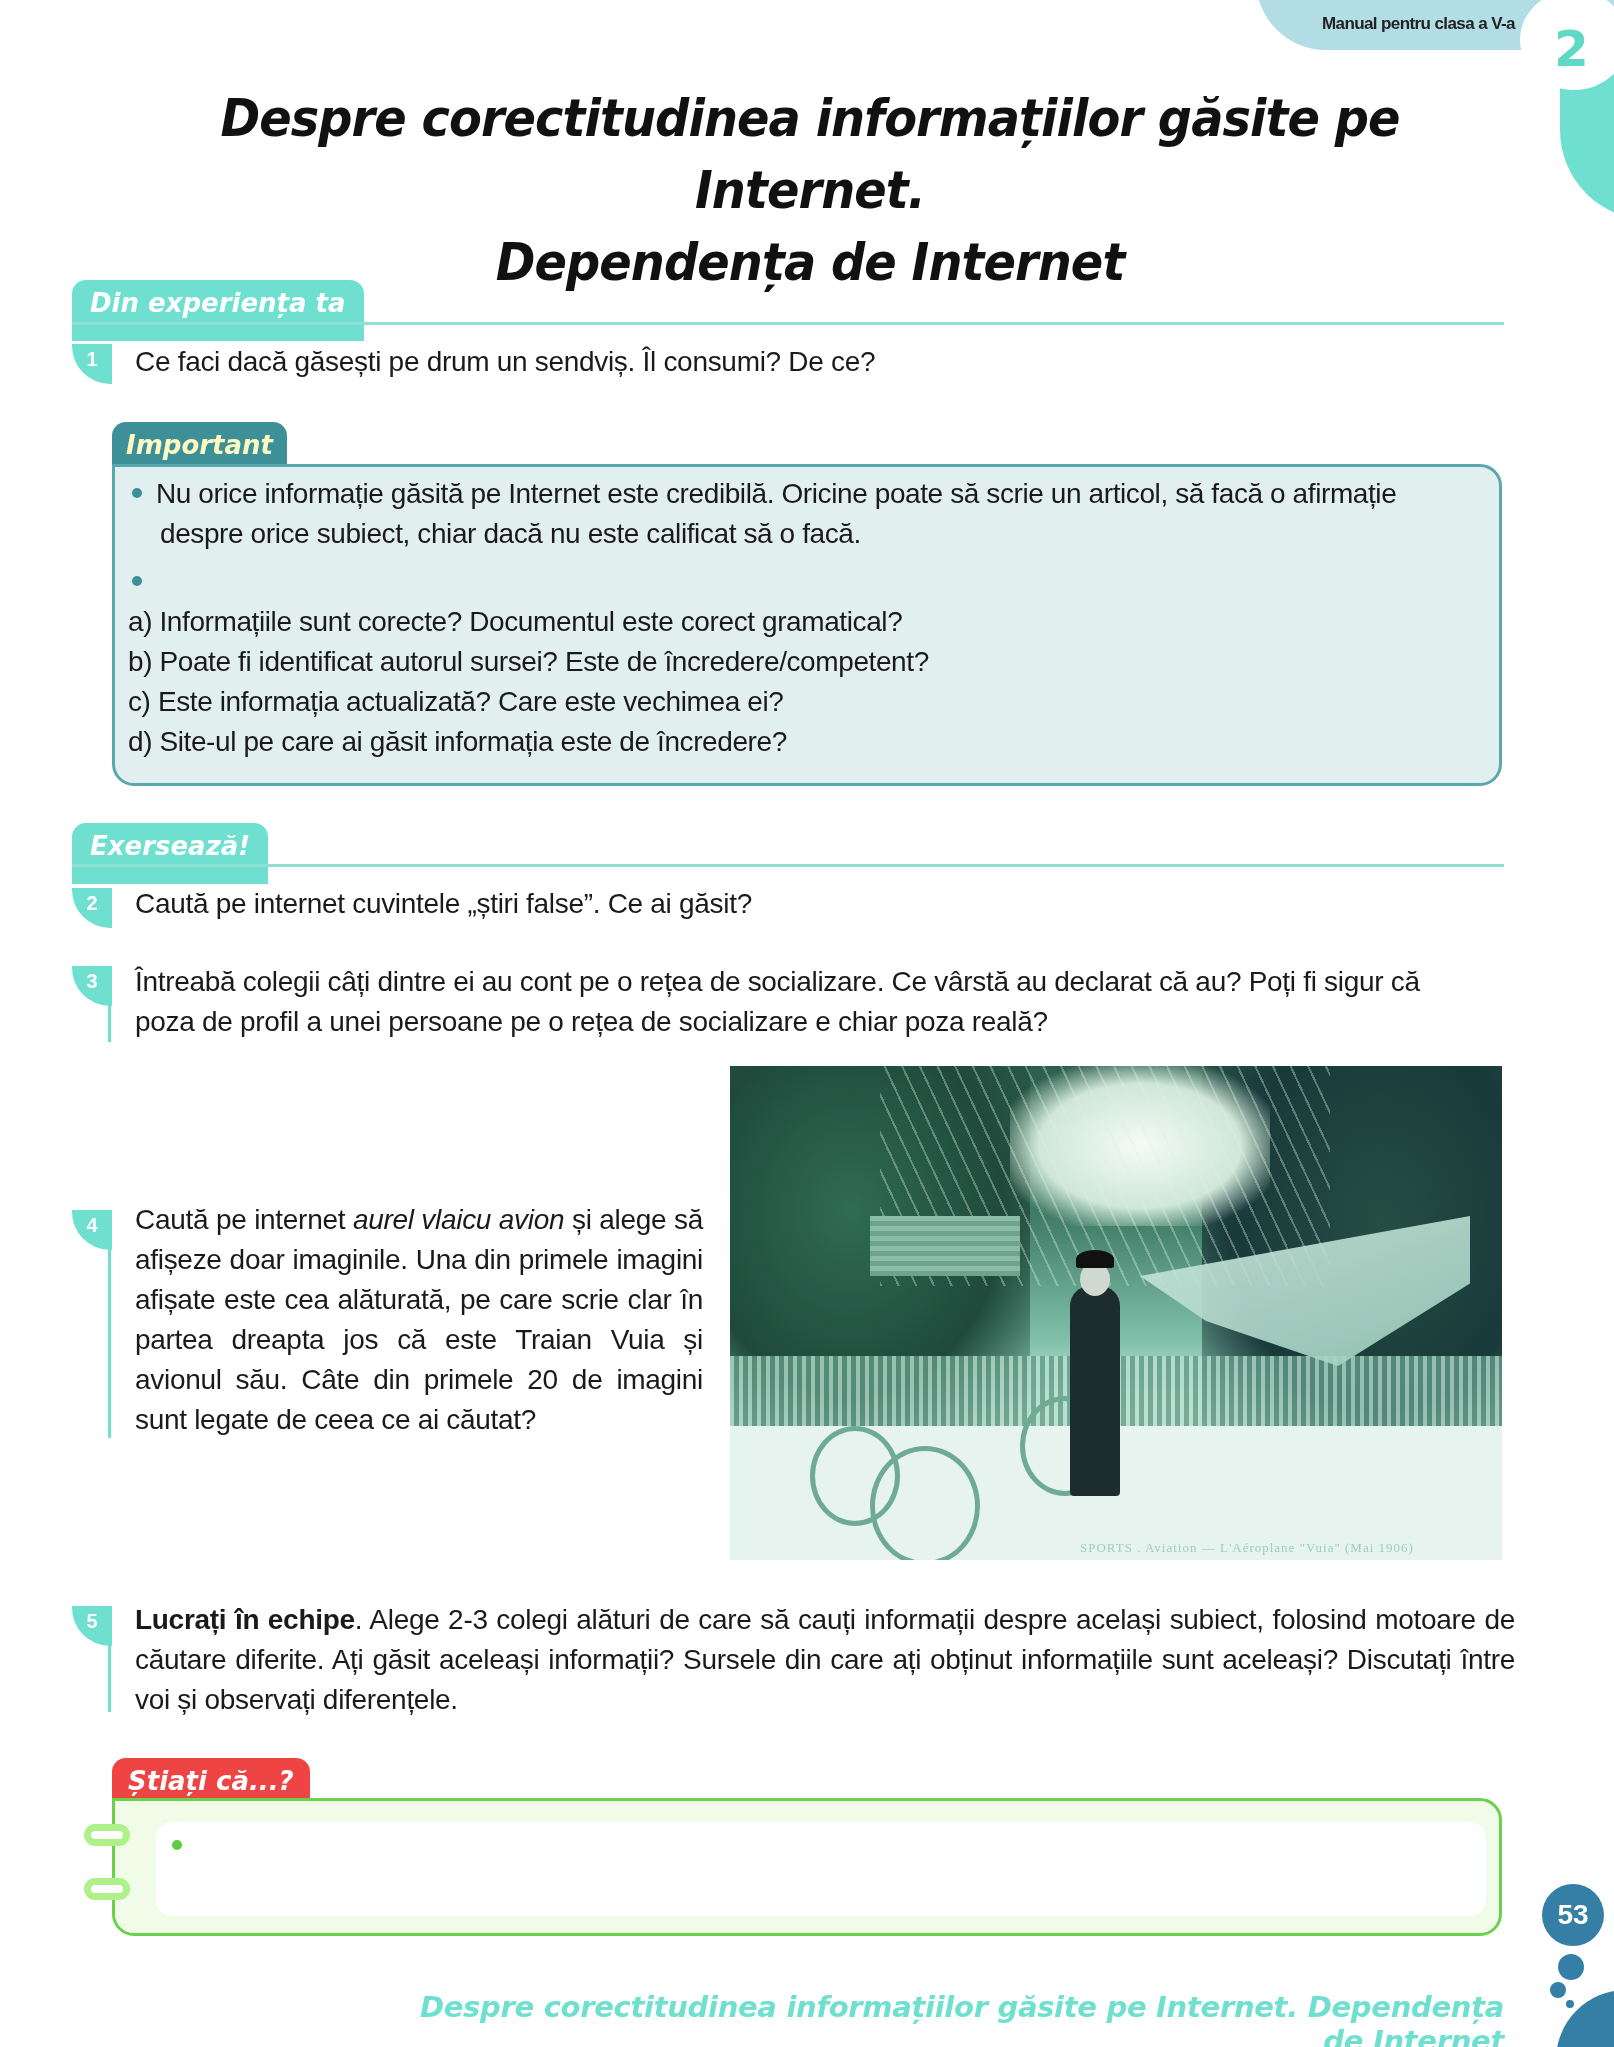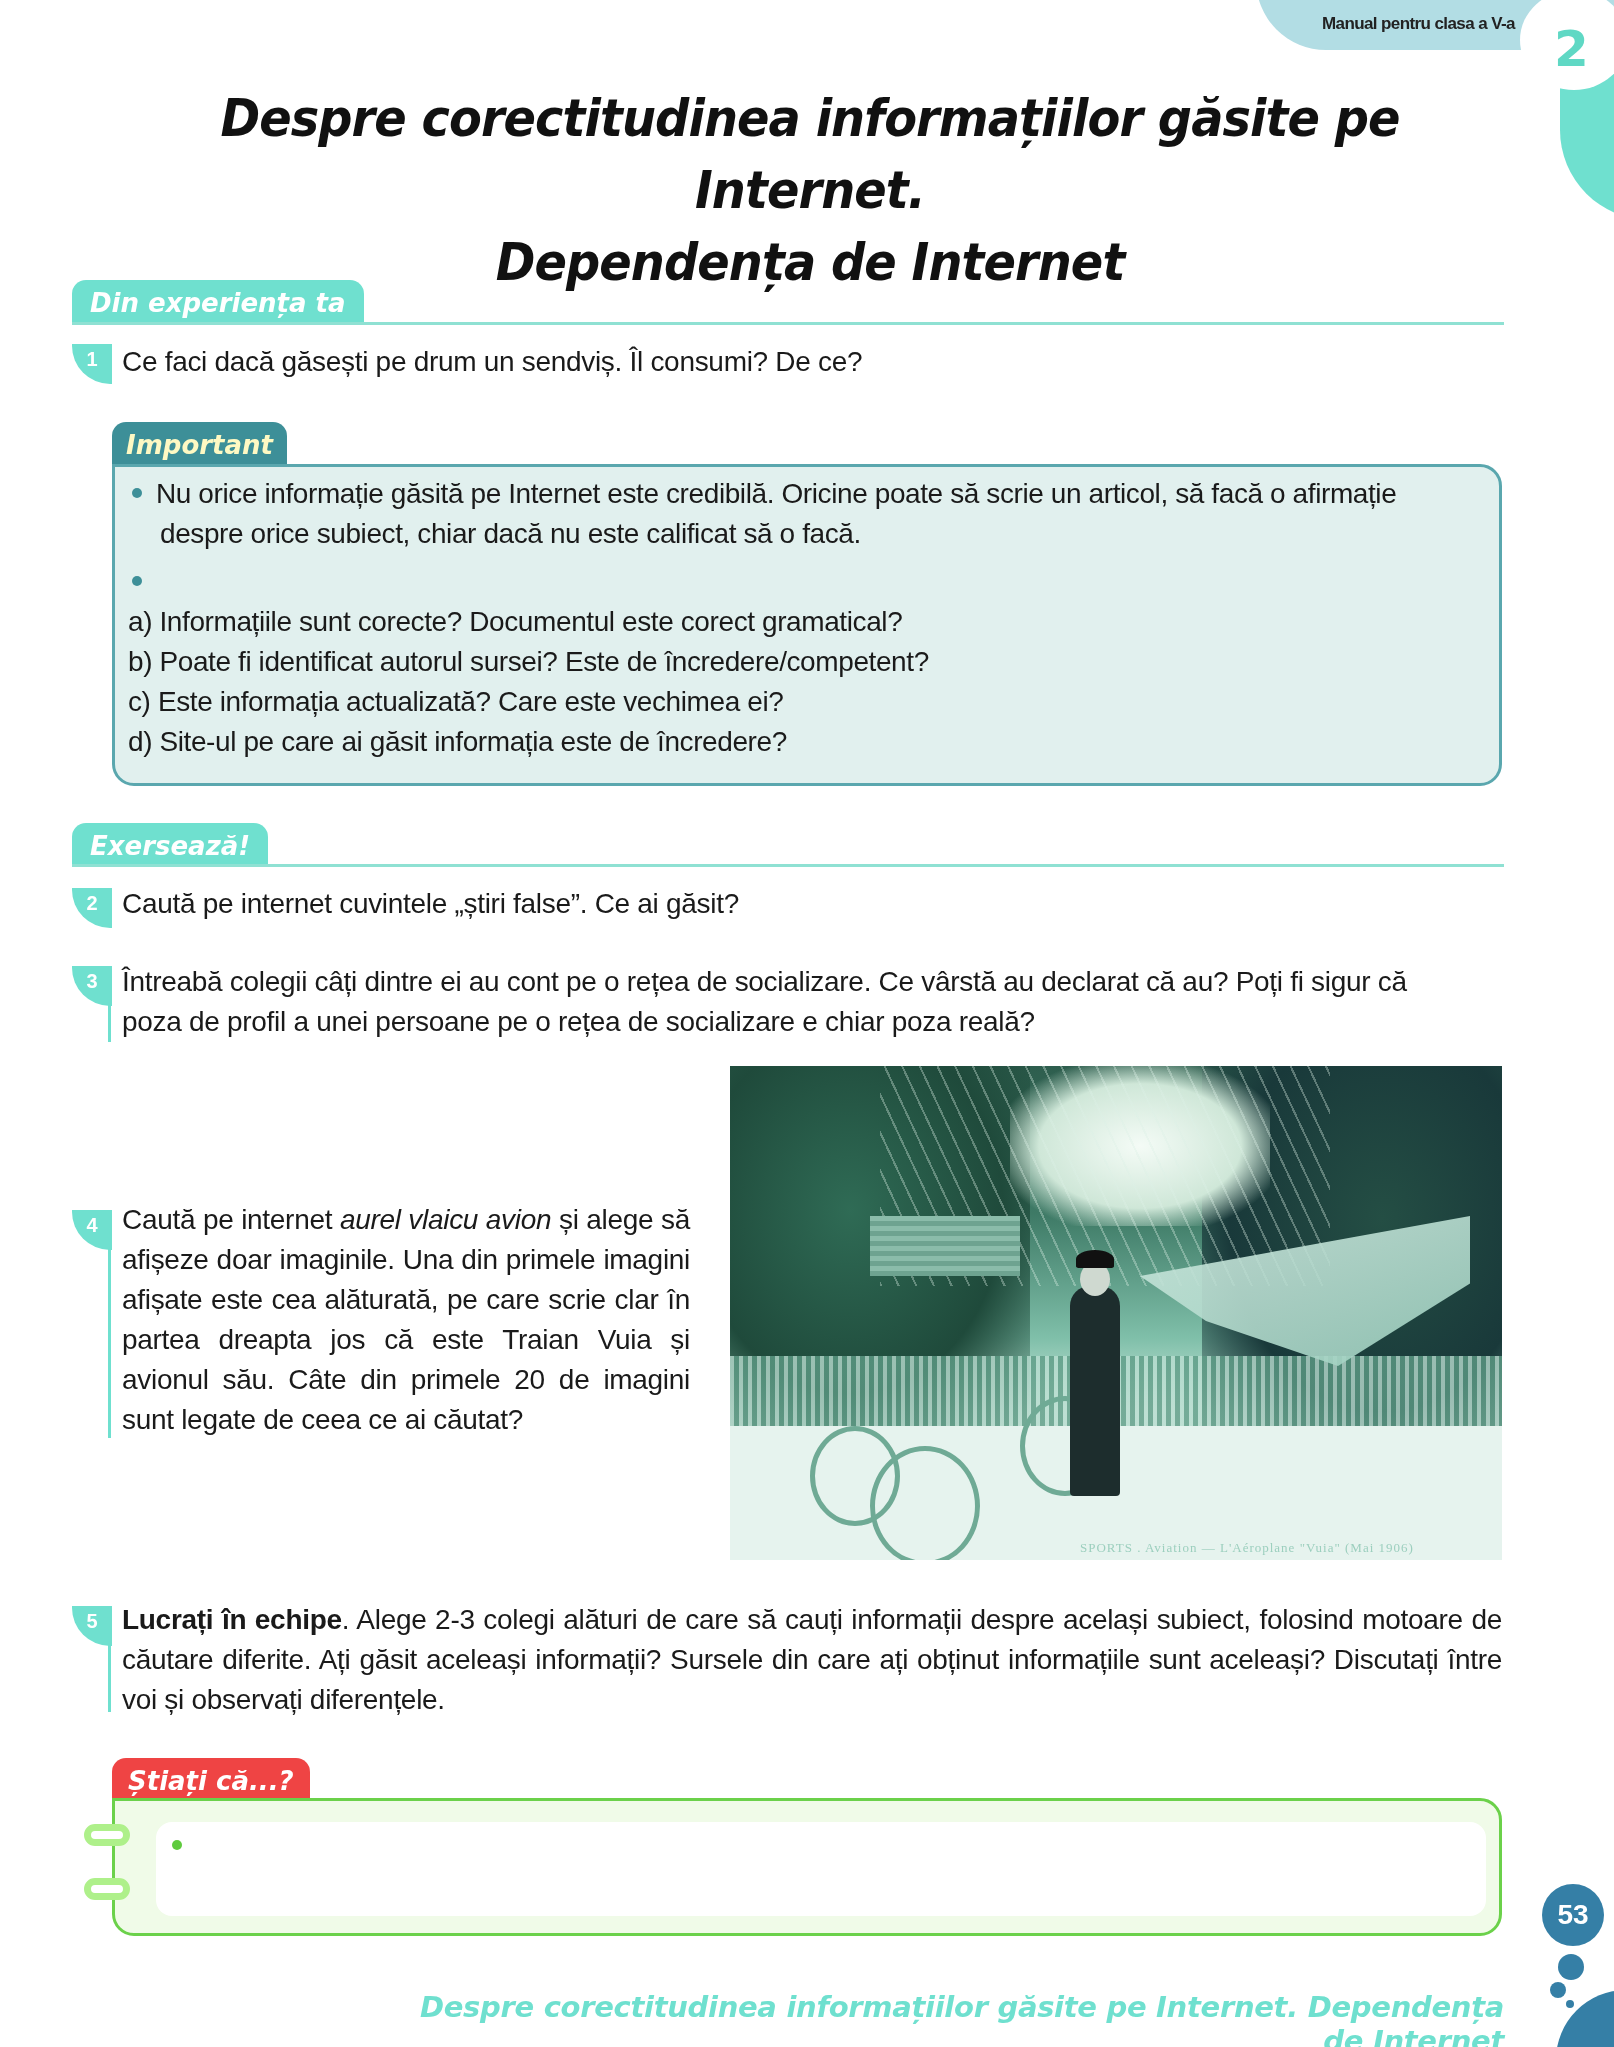--- a/index.html
+++ b/index.html
@@ -32,38 +32,38 @@
   }
   
   .title {
     position:absolute; left:100px; top:82px; width:1420px; text-align:center;
     font-family:"DejaVu Sans", sans-serif; font-style:italic; font-weight:bold;
     font-size:52px; line-height:72px; letter-spacing:-1px; color:#111;
     transform:scaleX(0.92);
   }
   
   .sec-tab {
-    position:absolute; left:72px; height:44px; padding:0 18px;
+    position:absolute; left:72px; height:61px; padding:0 18px;
     background:#6fe0cf; border-radius:14px 14px 0 0; color:#fff;
     font-family:"DejaVu Sans", sans-serif; font-style:italic; font-weight:bold;
     font-size:26px; line-height:46px;
   }
   .sec-line { position:absolute; left:72px; width:1432px; height:3px; background:#8fe1d3; }
   
   .ex-marker {
     position:absolute; left:72px; width:40px; height:40px;
     background:#6fe0cf; border-radius:0 0 0 38px;
   }
   .ex-marker span {
     position:absolute; left:0; width:40px; text-align:center; top:4px;
     color:#fff; font-size:20px; font-weight:bold;
   }
   .ex-bar { position:absolute; left:108px; width:3px; background:#6fe0cf; }
   .ex-text {
-    position:absolute; left:122px; font-size:28px; line-height:40px; color:#1a1a1a;
+    position:absolute; left:135px; font-size:28px; line-height:40px; color:#1a1a1a;
     letter-spacing:-0.3px;
   }
   .ex-text.justify { text-align:justify; }
   
   .imp-tab {
     position:absolute; left:112px; top:422px; height:44px; padding:0 14px;
     background:#3d8f98; border-radius:14px 14px 0 0; color:#fef9c3;
     font-family:"DejaVu Sans", sans-serif; font-style:italic; font-weight:bold;
     font-size:26px; line-height:46px;
   }

